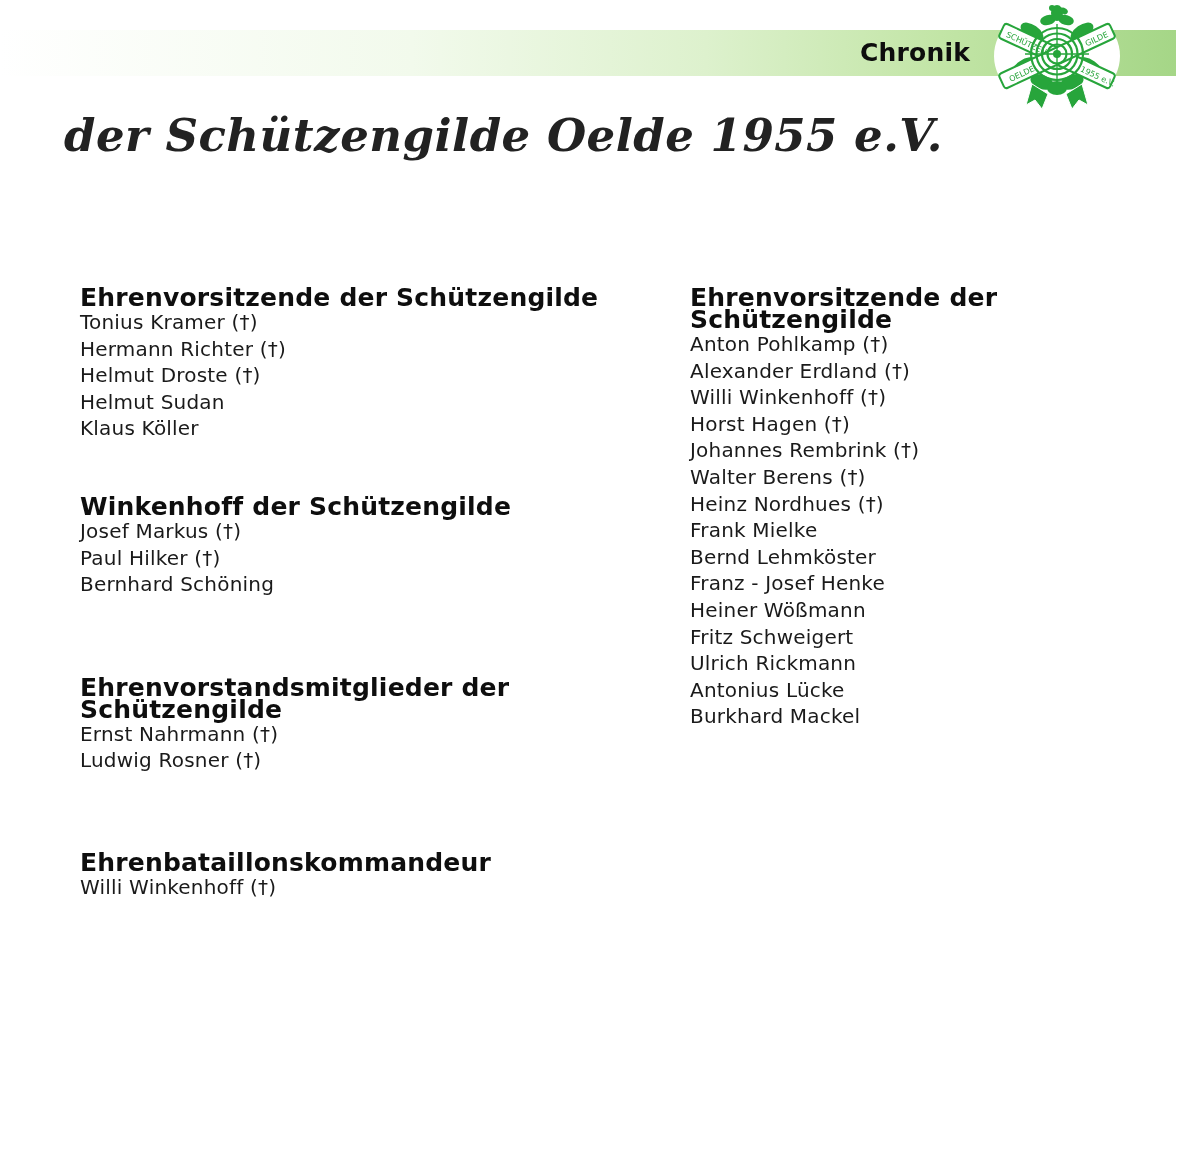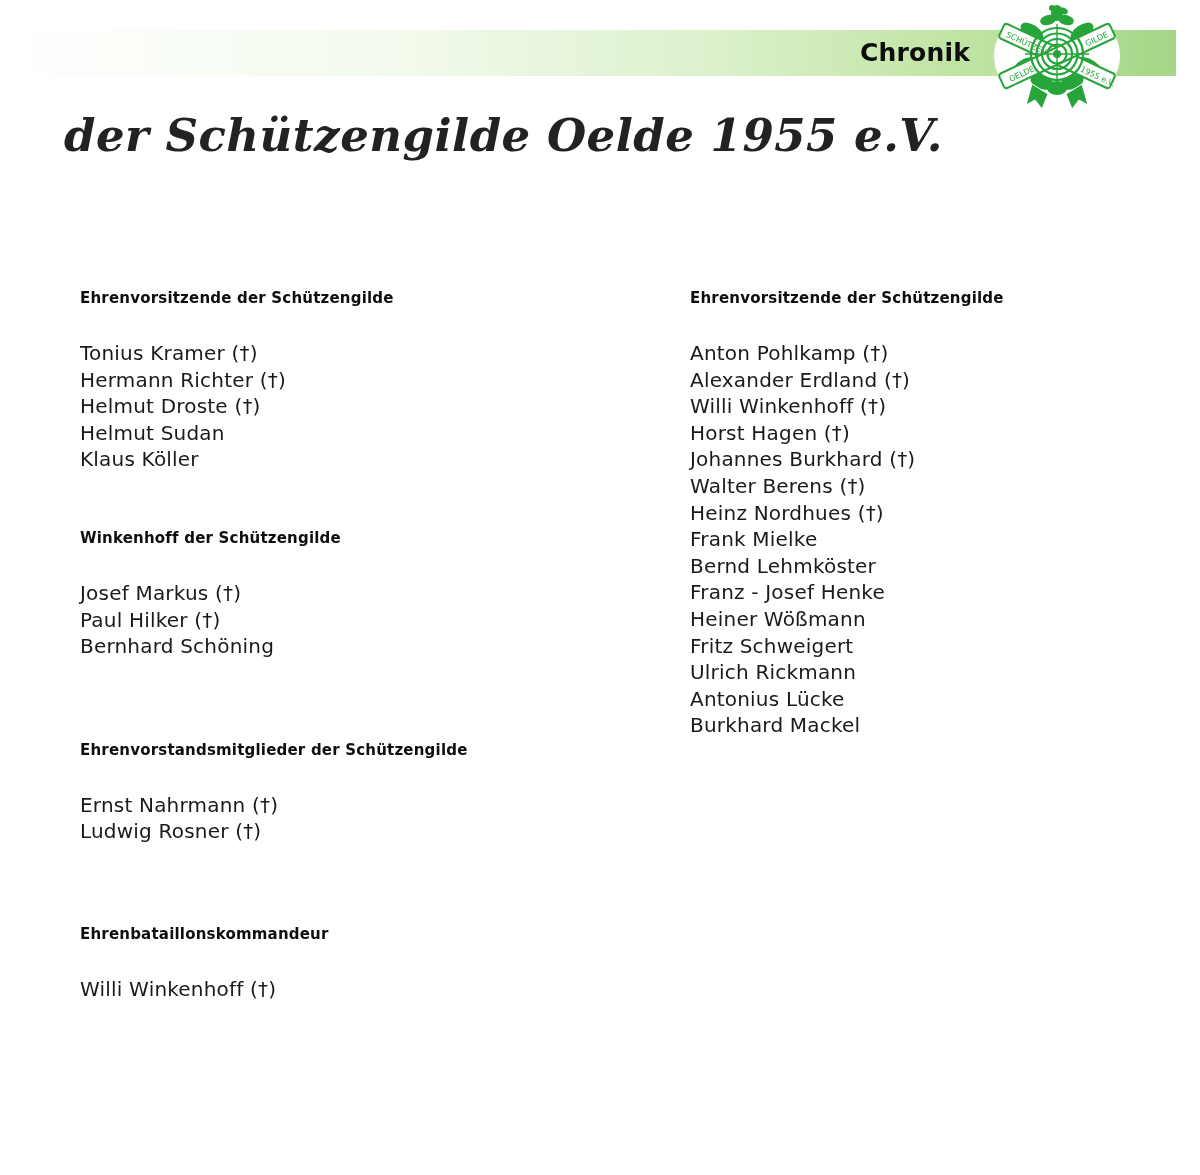--- a/index.html
+++ b/index.html
@@ -73,28 +73,27 @@
   
   .col {
     position: absolute;
     top: 287px;
   }
   .col-left  { left: 80px;  width: 590px; }
   .col-right { left: 690px; width: 480px; }
 
   .sec-heading {
     margin: 0;
-    font-size: 15px;
+    font-size: 25px;
     line-height: 22px;
     font-weight: bold;
     letter-spacing: 0.2px;
     color: #0e0e0e;
   }
   .names {
-    margin-top: 31px;
   }
   .name {
     font-size: 20px;
     line-height: 26.6px;
     letter-spacing: 0.2px;
     color: #1a1a1a;
     white-space: nowrap;
   }
   .col-left .section:nth-of-type(1) { margin-bottom: 54px; }
   .col-left .section:nth-of-type(2) { margin-bottom: 79px; }
@@ -202,21 +201,21 @@
       </div>
     </div>
   <div class="col col-right" id="col-right">
       <div class="section">
         <h3 class="sec-heading">Ehrenvorsitzende der Schützengilde</h3>
         <div class="names">
           <div class="name">Anton Pohlkamp (†)</div>
           <div class="name">Alexander Erdland (†)</div>
           <div class="name">Willi Winkenhoff (†)</div>
           <div class="name">Horst Hagen (†)</div>
-          <div class="name">Johannes Burkhard (†)</div>
+          <div class="name">Johannes Rembrink (†)</div>
           <div class="name">Walter Berens (†)</div>
           <div class="name">Heinz Nordhues (†)</div>
           <div class="name">Frank Mielke</div>
           <div class="name">Bernd Lehmköster</div>
           <div class="name">Franz - Josef Henke</div>
           <div class="name">Heiner Wößmann</div>
           <div class="name">Fritz Schweigert</div>
           <div class="name">Ulrich Rickmann</div>
           <div class="name">Antonius Lücke</div>
           <div class="name">Burkhard Mackel</div>

